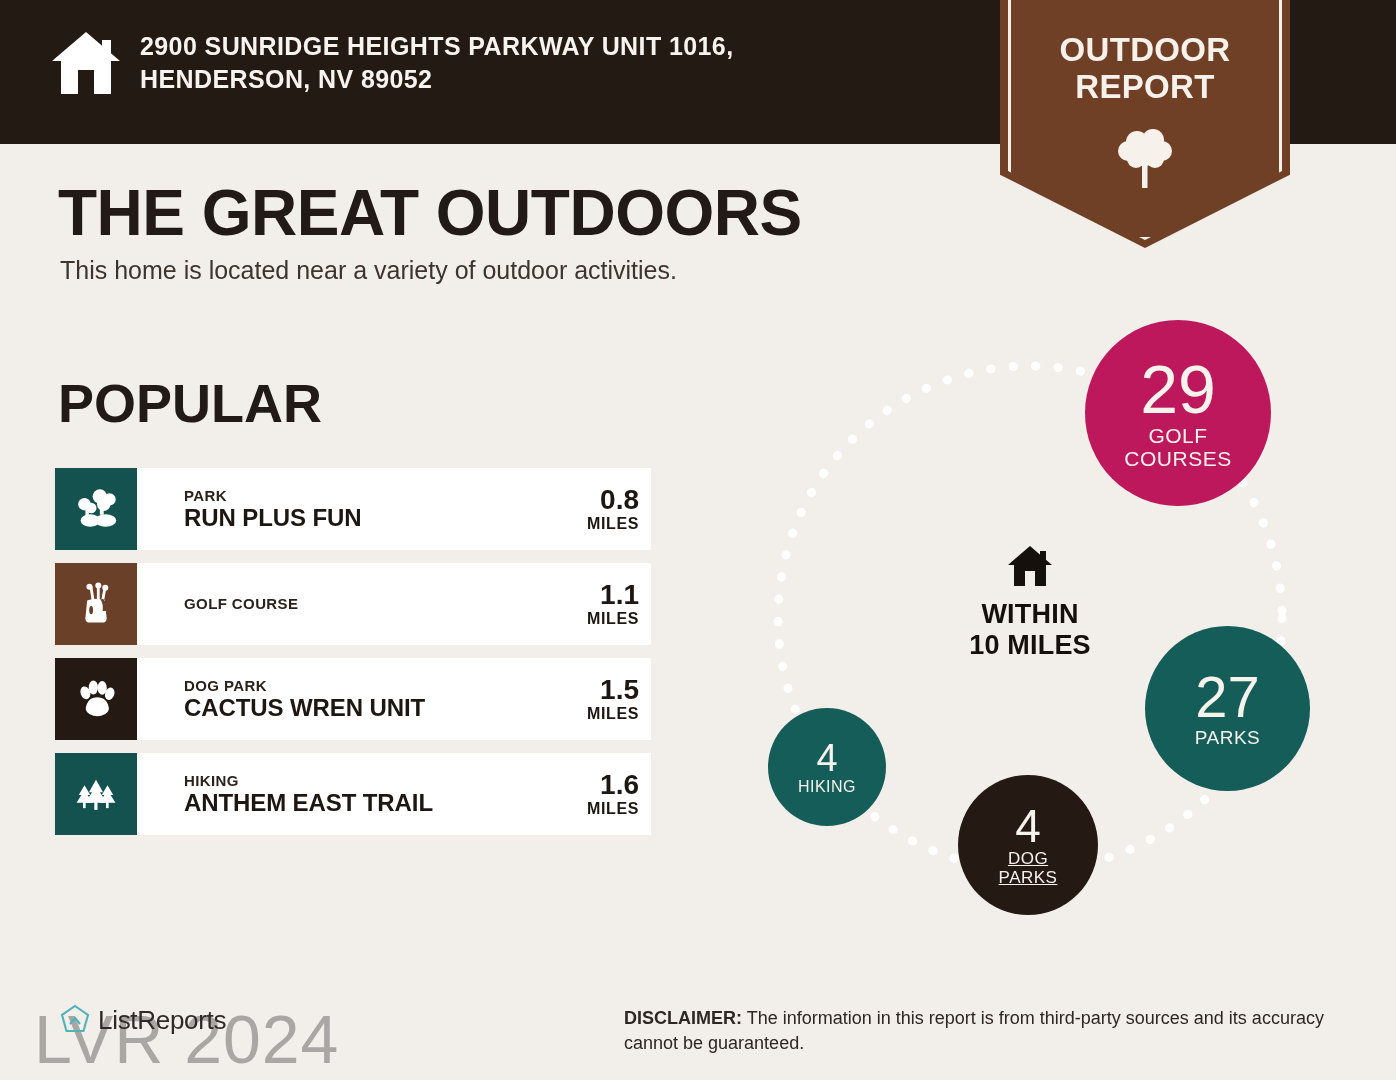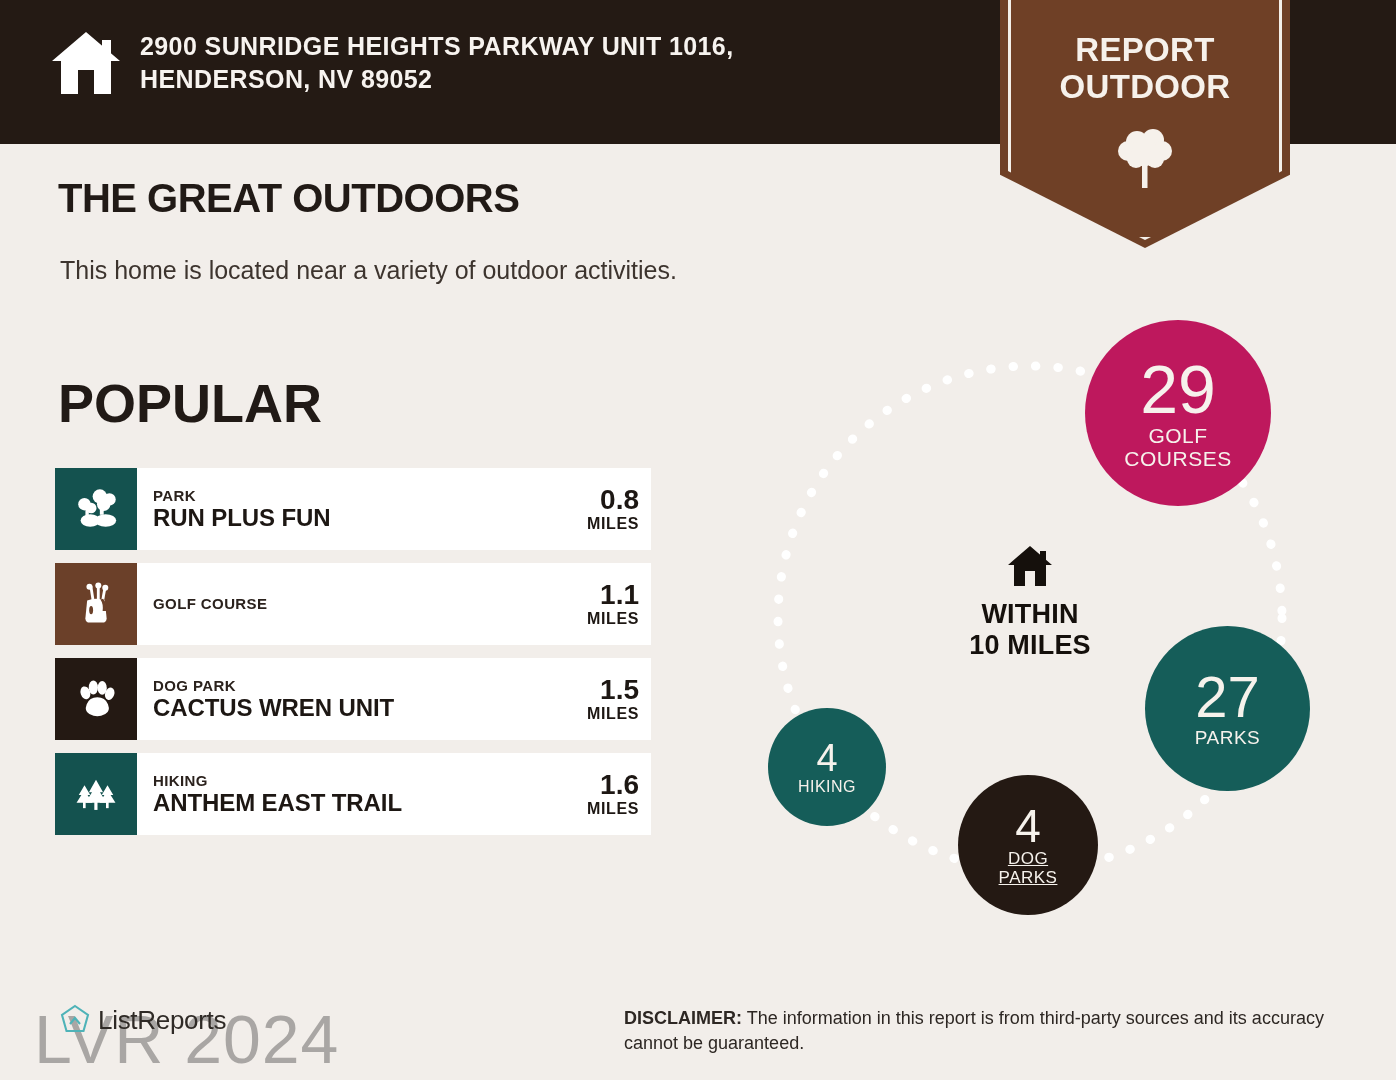--- a/index.html
+++ b/index.html
@@ -77,21 +77,21 @@
     left: 50%; top: 140px;
     margin-left: -30px;
     width: 60px; height: 64px;
   }
 
   
   #page-title {
     position: absolute;
     left: 58px; top: 176px;
     color: #211a16;
-    font-size: 40px;
+    font-size: 64px;
     font-weight: bold;
     letter-spacing: -0.5px;
     text-align: center;
   }
   #page-subtitle {
     position: absolute;
     left: 60px; top: 256px;
     color: #3d342e;
     font-size: 25px;
   }
@@ -127,20 +127,21 @@
     justify-content: center;
   }
   .poi-tile svg { display: block; }
   .poi-text {
     flex: 1 1 auto;
     padding-left: 16px;
     display: flex;
     flex-direction: column;
     justify-content: center;
     overflow: hidden;
+    margin-left: 31px;
   }
   .poi-cat {
     font-size: 15px;
     font-weight: bold;
     color: #2b221d;
     letter-spacing: 0.4px;
     line-height: 1.15;
   }
   .poi-name {
     font-size: 24px;
@@ -298,22 +299,22 @@
   </span>
   <div id="header-address">
     <span class="addr-line">2900 SUNRIDGE HEIGHTS PARKWAY UNIT 1016,</span>
     <span class="addr-line">HENDERSON, NV 89052</span>
   </div>
 </div>
 
 <div id="badge">
   <div id="badge-inner-border"></div>
   <div id="badge-title">
+    <span class="badge-line">OUTDOOR</span>
     <span class="badge-line">REPORT</span>
-    <span class="badge-line">OUTDOOR</span>
   </div>
   <span id="badge-tree-icon">
     <svg viewBox="0 0 60 64" width="60" height="64" aria-hidden="true">
       <g fill="#f6f1eb">
         <circle cx="22" cy="16" r="11"></circle>
         <circle cx="38" cy="14" r="11"></circle>
         <circle cx="13" cy="25" r="10"></circle>
         <circle cx="47" cy="25" r="10"></circle>
         <circle cx="30" cy="26" r="13"></circle>
         <circle cx="21" cy="33" r="9"></circle>

